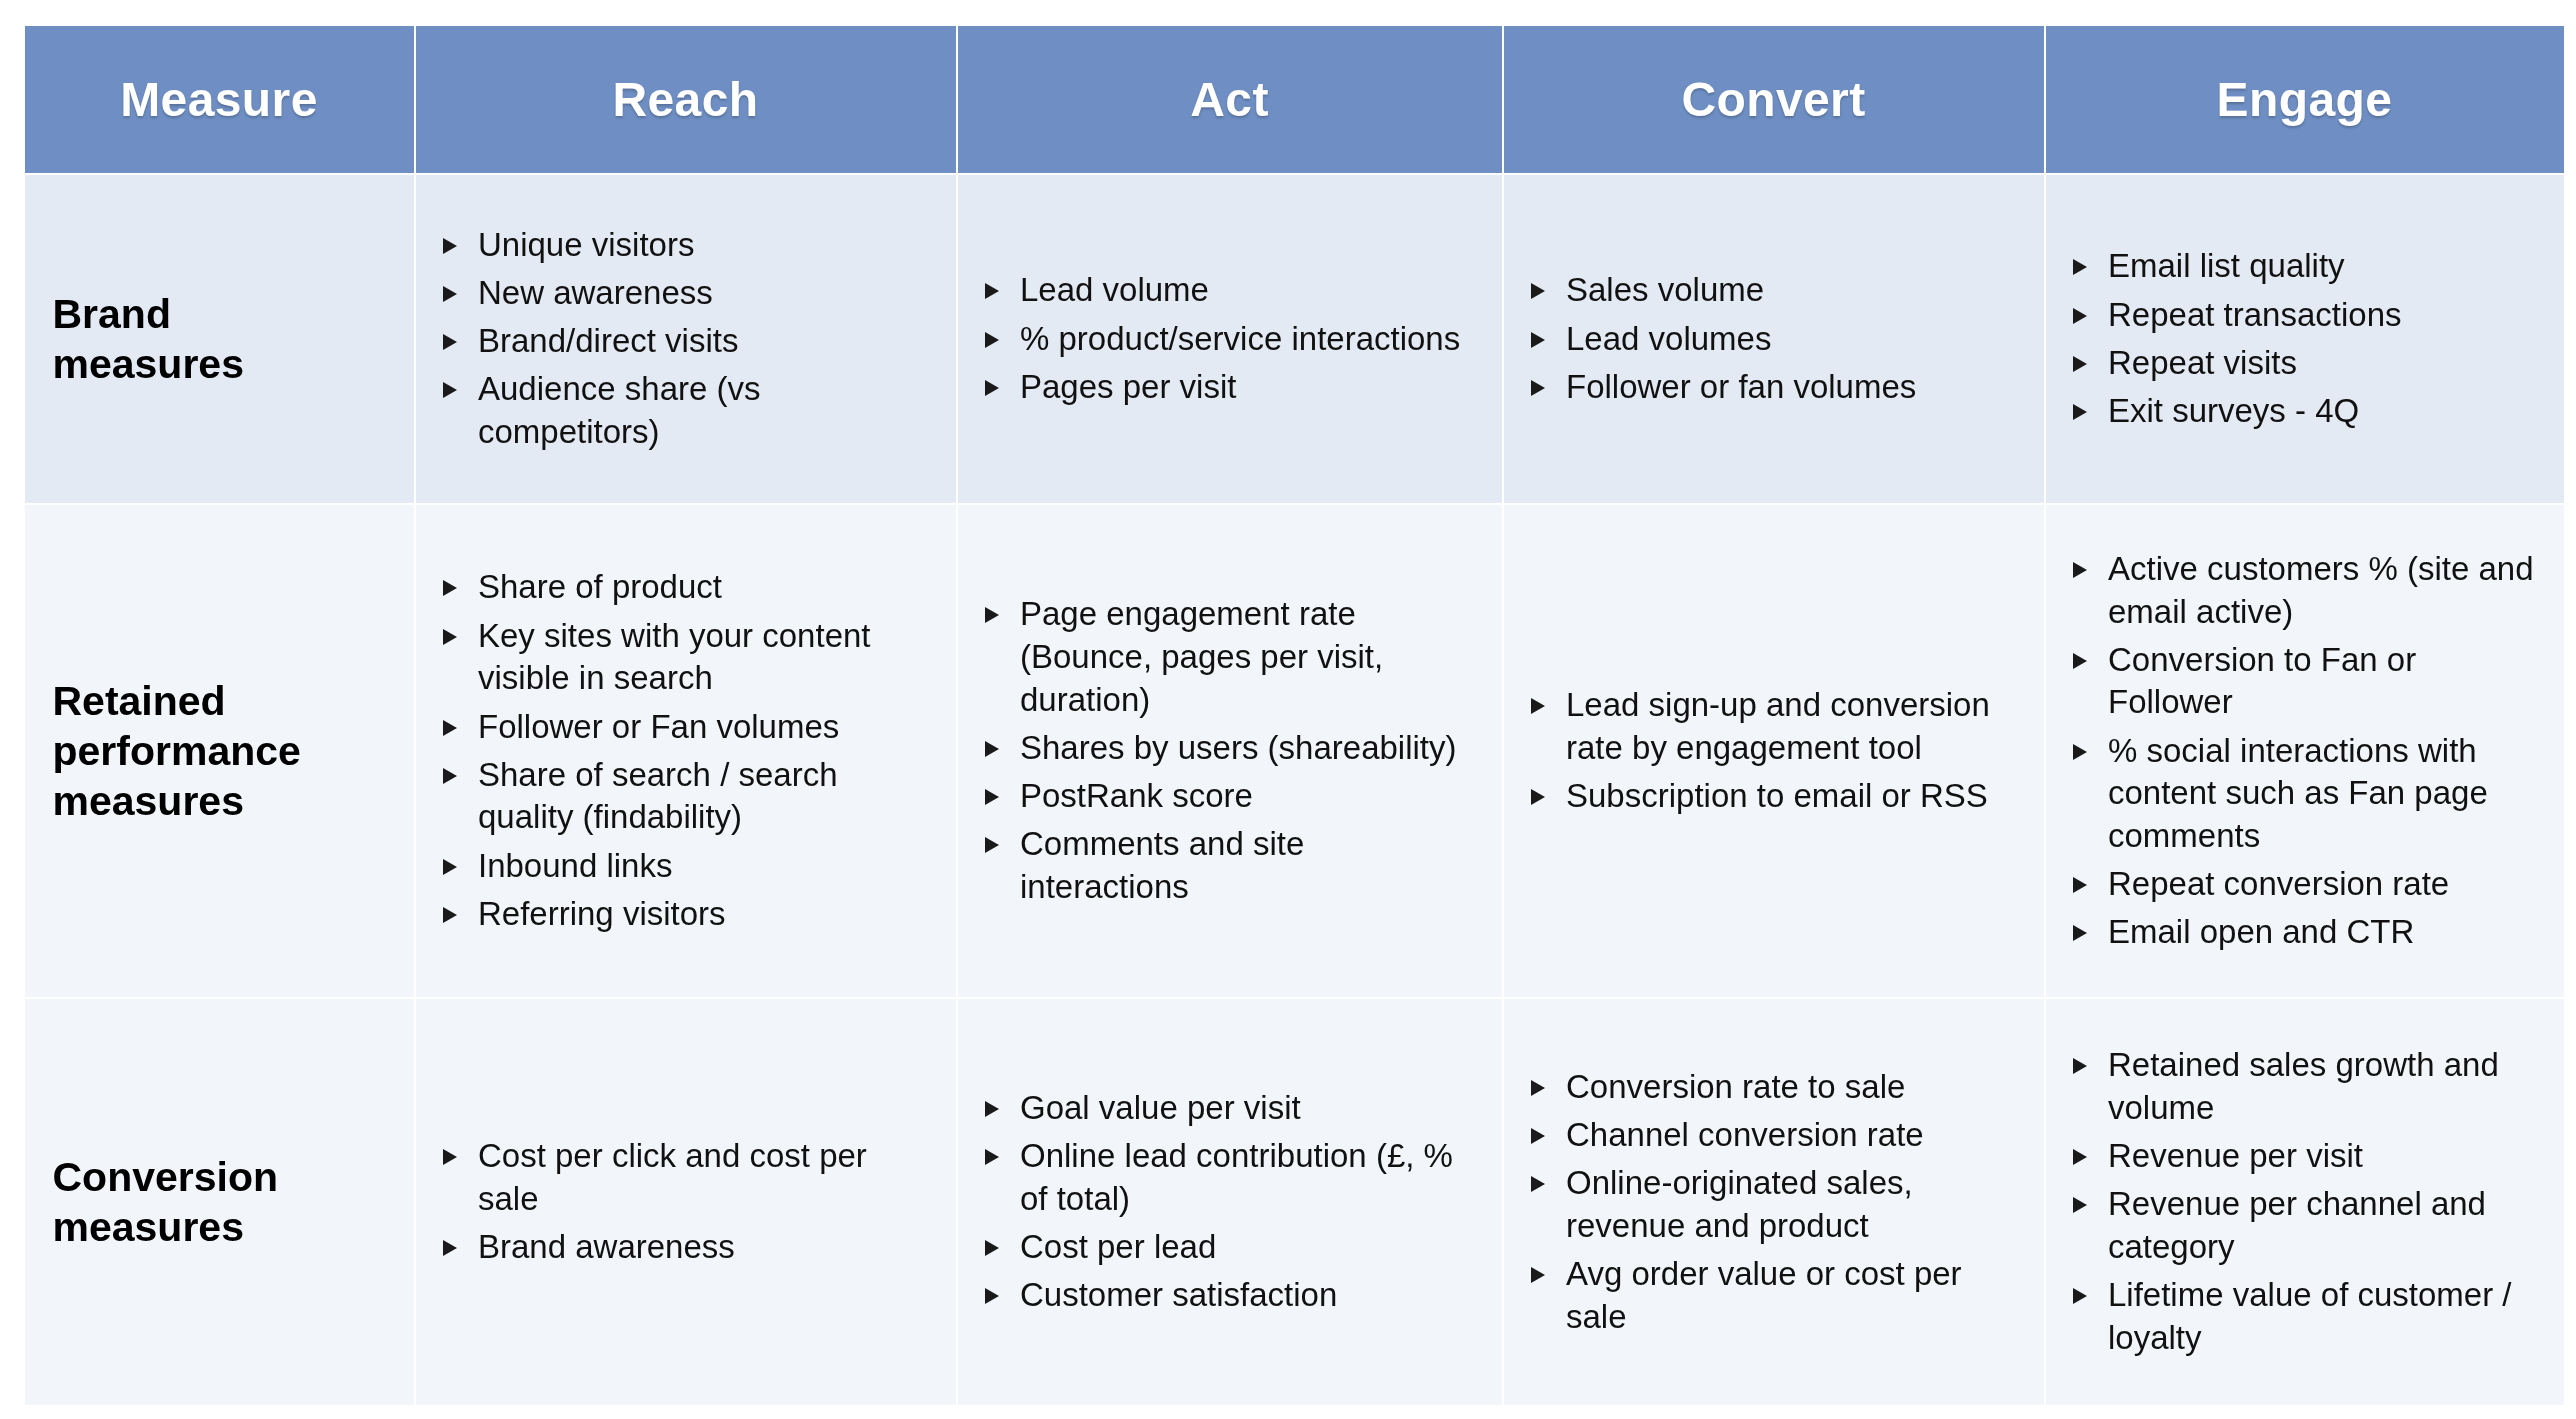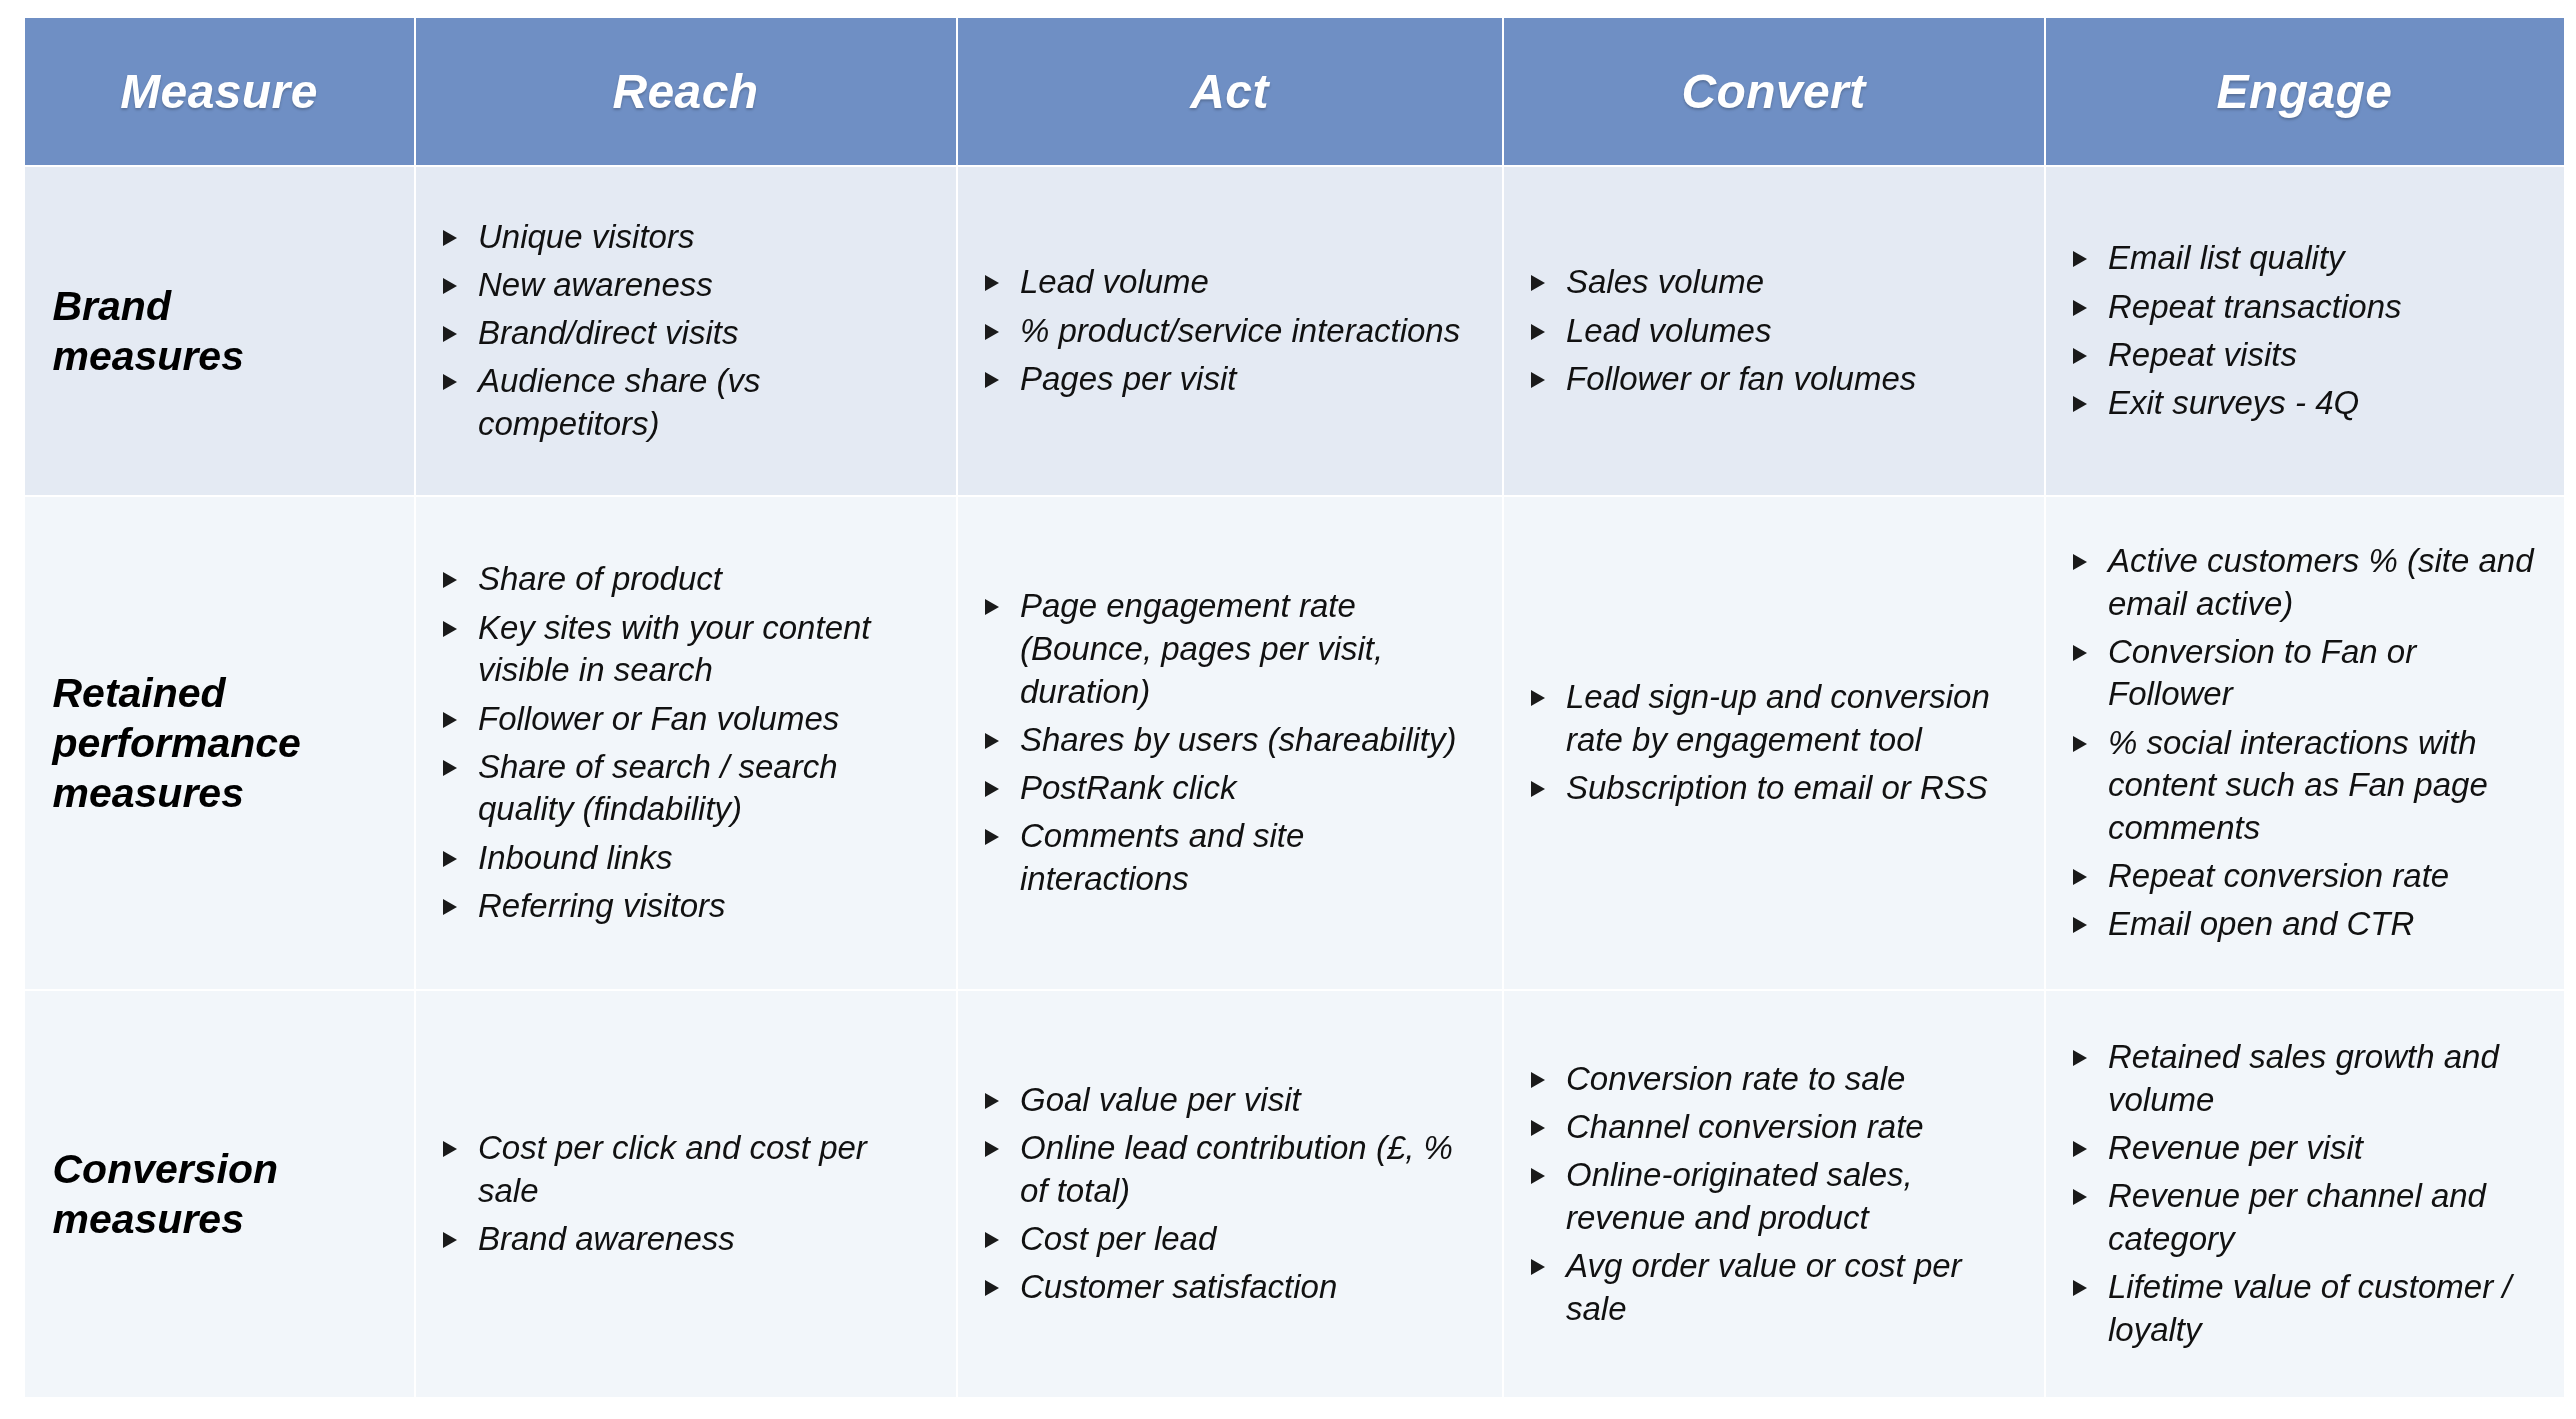--- a/index.html
+++ b/index.html
@@ -12,24 +12,23 @@
     width: 2576px;
     height: 1419px;
     font-family: "Liberation Sans", sans-serif;
     -webkit-font-smoothing: antialiased;
     overflow: hidden;
   }
 
   .matrix-wrap {
     position: absolute;
     left: 22.5px;
-    top: 16px;
+    top: 24px;
     width: 2531px;
     height: 1396px;
-    font-style: italic;
   }
 
   table.matrix {
     border-collapse: separate;
     border-spacing: 2.6px 2.6px;
     width: 2531px;
     table-layout: fixed;
   }
 
   
@@ -178,21 +177,21 @@
             <li><span class="bullet"></span><span>Follower or Fan volumes</span></li>
             <li><span class="bullet"></span><span>Share of search / search quality (findability)</span></li>
             <li><span class="bullet"></span><span>Inbound links</span></li>
             <li><span class="bullet"></span><span>Referring visitors</span></li>
           </ul>
         </td>
         <td>
           <ul class="measures">
             <li><span class="bullet"></span><span>Page engagement rate (Bounce, pages per visit, duration)</span></li>
             <li><span class="bullet"></span><span>Shares by users (shareability)</span></li>
-            <li><span class="bullet"></span><span>PostRank click</span></li>
+            <li><span class="bullet"></span><span>PostRank score</span></li>
             <li><span class="bullet"></span><span>Comments and site interactions</span></li>
           </ul>
         </td>
         <td>
           <ul class="measures">
             <li><span class="bullet"></span><span>Lead sign-up and conversion rate by engagement tool</span></li>
             <li><span class="bullet"></span><span>Subscription to email or RSS</span></li>
           </ul>
         </td>
         <td>

